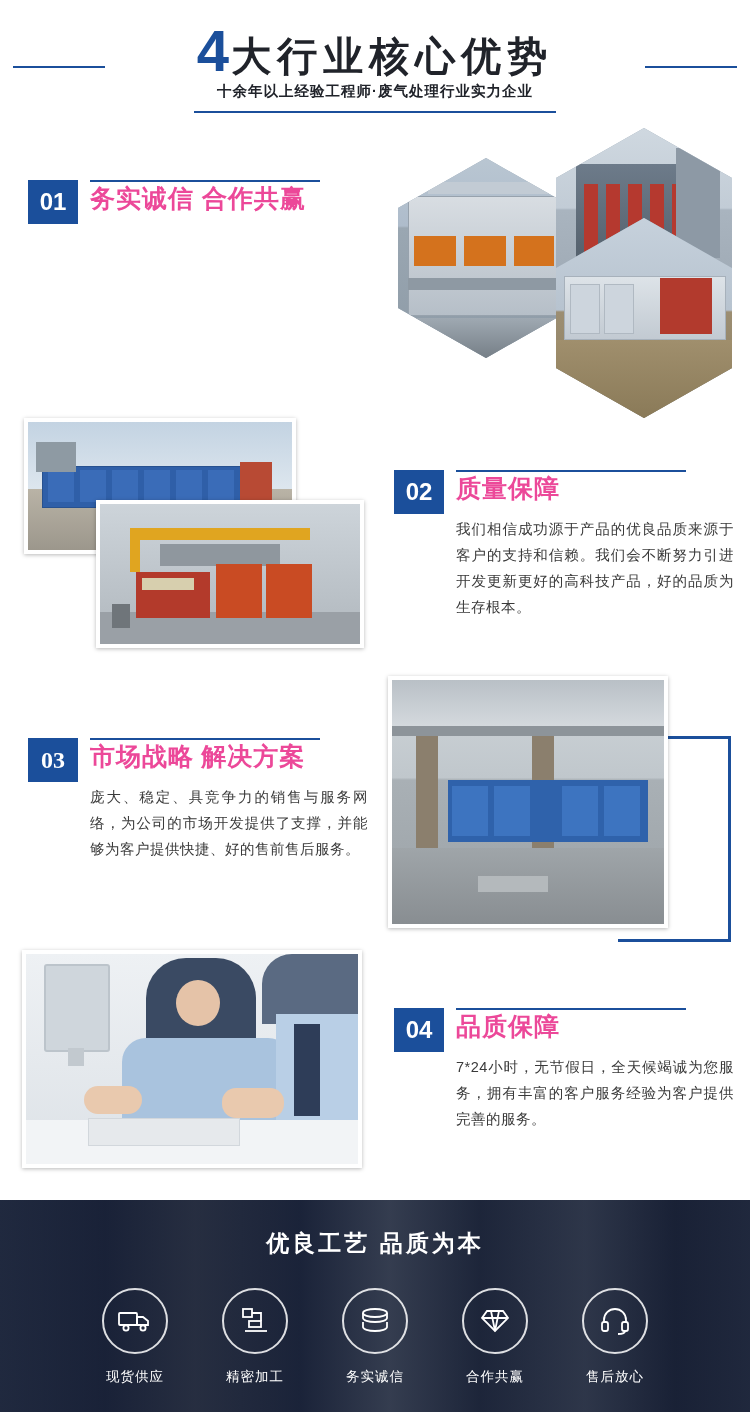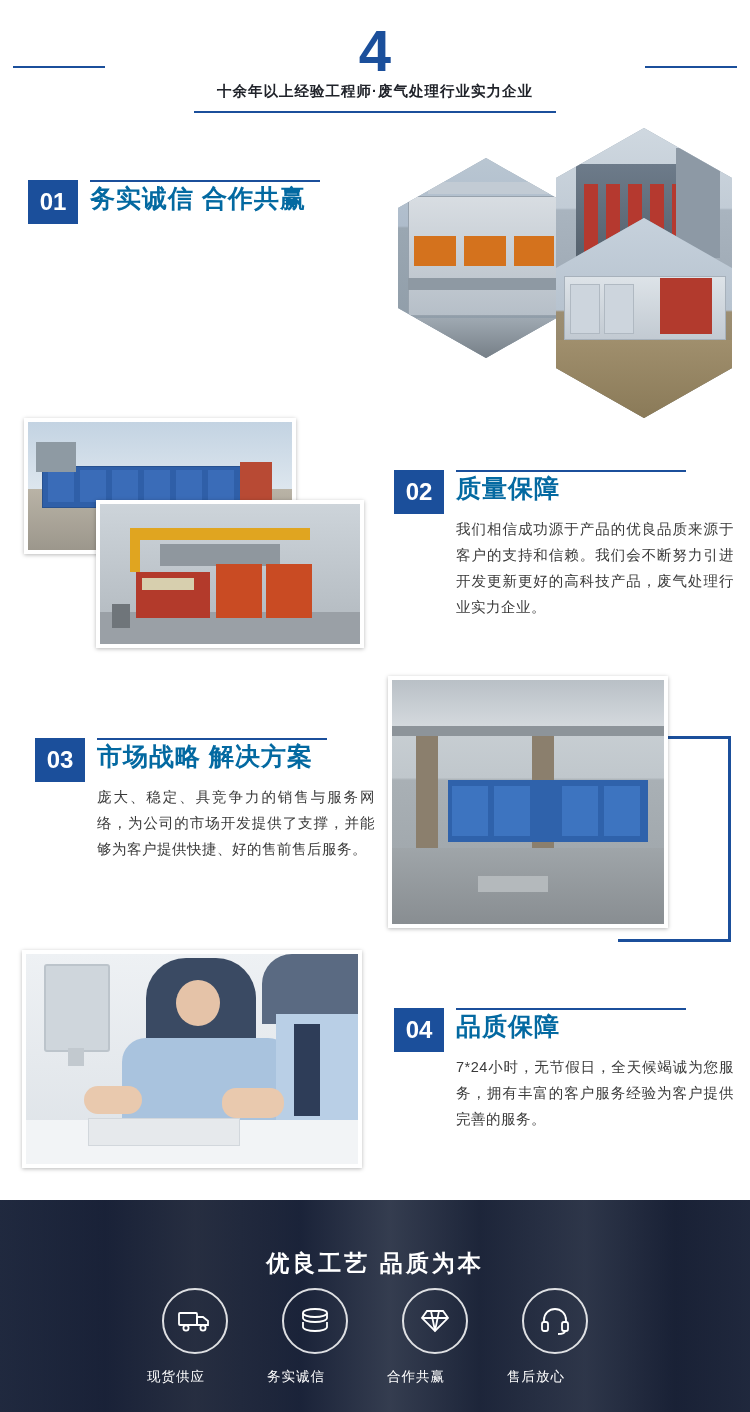--- a/index.html
+++ b/index.html
@@ -90,21 +90,21 @@
     float: left;
     margin-right: 12px;
   }
   .head-row {
     position: relative;
     height: 46px;
   }
   .head-title {
     font-size: 25px;
     font-weight: bold;
-    color: #0369a1;
+    color: #ec4899;
     letter-spacing: 1px;
     position: absolute;
     left: 62px;
     top: 2px;
     white-space: nowrap;
   }
   .head-bar {
     position: absolute;
     left: 62px;
     top: 0;
@@ -166,30 +166,29 @@
       linear-gradient(90deg,#44506a 0%, #2c3550 14%, #5b6170 26%, #303a55 40%, #8e97a6 52%, #394258 64%, #767f90 78%, #2b3349 90%, #434c63 100%);
   }
   .banner-title {
     position: absolute;
     top: 28px; left: 0; right: 0;
     text-align: center;
     color: #fff;
     font-size: 23px;
     font-weight: bold;
     letter-spacing: 3px;
-    margin-top: 20px;
   }
   .feats {
     position: absolute;
     top: 88px; left: 0; right: 0;
     display: flex;
     justify-content: center;
     gap: 24px;
   }
-  .feat { width: 96px; }
+  .feat { width: 96px; text-align: center; }
   .feat-circle {
     width: 62px; height: 62px;
     margin: 0 auto;
     border: 2px solid rgba(255,255,255,0.85);
     border-radius: 50%;
     display: flex; align-items: center; justify-content: center;
   }
   .feat-circle svg { display:block; }
   .feat-label {
     margin-top: 14px;
@@ -200,20 +199,21 @@
 </style>
 </head>
 <body>
 
 <div class="header">
   <div class="header-inner">
     <div class="header-rule left"></div>
     <div class="header-rule right"></div>
     <div class="title-line">
       <span class="title-num">4</span>
+      <span class="title-text">大行业核心优势</span>
     </div>
     <div class="subtitle">十余年以上经验工程师·废气处理行业实力企业</div>
     <div class="sub-rule"></div>
   </div>
 </div>
 
 <div class="block" style="left:28px; top:180px; width:340px;">
   <div class="head-row">
     <div class="idx">01</div>
     <div class="head-bar"></div>
@@ -282,41 +282,41 @@
   <div style="position:absolute;left:42px;top:74px;width:52px;height:12px;background:#d7cfae;"></div>
   <div style="position:absolute;left:12px;top:100px;width:18px;height:24px;background:#6f757a;"></div>
 </div>
 
 <div class="block" style="left:394px; top:470px; width:340px;">
   <div class="head-row">
     <div class="idx">02</div>
     <div class="head-bar"></div>
     <div class="head-title">质量保障</div>
   </div>
-  <div class="para" style="margin-left:62px; width:278px;">我们相信成功源于产品的优良品质来源于客户的支持和信赖。我们会不断努力引进开发更新更好的高科技产品，废气处理行业实力企业。</div>
+  <div class="para" style="margin-left:62px; width:278px;">我们相信成功源于产品的优良品质来源于客户的支持和信赖。我们会不断努力引进开发更新更好的高科技产品，好的品质为生存根本。</div>
 </div>
 
 <div class="frame-accent" style="left:618px; top:736px; width:110px; height:200px;"></div>
 
 <div class="photo" style="left:388px; top:676px; width:280px; height:252px;">
   <div style="position:absolute;inset:0;background:linear-gradient(#cfd5d9 0%,#c0c7cc 40%,#a9b0b5 41%,#9aa1a6 100%);"></div>
   <div style="position:absolute;left:0;top:0;width:100%;height:48px;background:linear-gradient(#b9c0c6,#d5dade);"></div>
   <div style="position:absolute;left:0;top:46px;width:100%;height:10px;background:#8d949a;"></div>
   <div style="position:absolute;left:24px;top:56px;width:22px;height:112px;background:#8b7f6d;"></div>
   <div style="position:absolute;left:140px;top:56px;width:22px;height:112px;background:#8b7f6d;"></div>
   <div style="position:absolute;left:56px;top:100px;width:200px;height:62px;background:#2f62ab;"></div>
   <div style="position:absolute;left:60px;top:106px;width:36px;height:50px;background:#3d74c0;"></div>
   <div style="position:absolute;left:102px;top:106px;width:36px;height:50px;background:#3d74c0;"></div>
   <div style="position:absolute;left:170px;top:106px;width:36px;height:50px;background:#3d74c0;"></div>
   <div style="position:absolute;left:212px;top:106px;width:36px;height:50px;background:#3d74c0;"></div>
   <div style="position:absolute;left:0;top:168px;width:100%;height:84px;background:linear-gradient(#9fa5a9,#868b8f);"></div>
   <div style="position:absolute;left:86px;top:196px;width:70px;height:16px;background:#b4b9bc;"></div>
 </div>
 
-<div class="block" style="left:35px; top:738px; width:340px;">
+<div class="block" style="left:28px; top:738px; width:340px;font-family:Liberation Serif, serif;">
   <div class="head-row">
     <div class="idx">03</div>
     <div class="head-bar"></div>
     <div class="head-title">市场战略 解决方案</div>
   </div>
   <div class="para" style="margin-left:62px; width:278px;">庞大、稳定、具竞争力的销售与服务网络，为公司的市场开发提供了支撑，并能够为客户提供快捷、好的售前售后服务。</div>
 </div>
 
 <div class="photo" style="left:22px; top:950px; width:340px; height:218px;">
   <div style="position:absolute;inset:0;background:linear-gradient(#eef1f4,#dde2e7);"></div>
@@ -353,20 +353,31 @@
         <svg width="34" height="24" viewBox="0 0 34 24" fill="none" stroke="#ffffff" stroke-width="1.8">
           <rect x="1" y="4" width="18" height="12" rx="1"></rect>
           <path d="M19 8h6l5 4v4h-11z"></path>
           <circle cx="8" cy="19" r="2.6"></circle>
           <circle cx="25" cy="19" r="2.6"></circle>
         </svg>
       </div>
       <div class="feat-label">现货供应</div>
     </div>
 
+    <div class="feat">
+      <div class="feat-circle">
+        <svg width="30" height="28" viewBox="0 0 30 28" fill="none" stroke="#ffffff" stroke-width="1.8">
+          <rect x="3" y="2" width="9" height="8"></rect>
+          <path d="M12 6h9v8"></path>
+          <rect x="9" y="14" width="12" height="6"></rect>
+          <path d="M5 24h22"></path>
+        </svg>
+      </div>
+      <div class="feat-label">精密加工</div>
+    </div>
 
     <div class="feat">
       <div class="feat-circle">
         <svg width="32" height="26" viewBox="0 0 32 26" fill="none" stroke="#ffffff" stroke-width="1.8">
           <ellipse cx="16" cy="5" rx="12" ry="4"></ellipse>
           <path d="M4 5v5c0 2.2 5.4 4 12 4s12-1.8 12-4V5"></path>
           <path d="M4 14v5c0 2.2 5.4 4 12 4s12-1.8 12-4v-5"></path>
         </svg>
       </div>
       <div class="feat-label">务实诚信</div>

